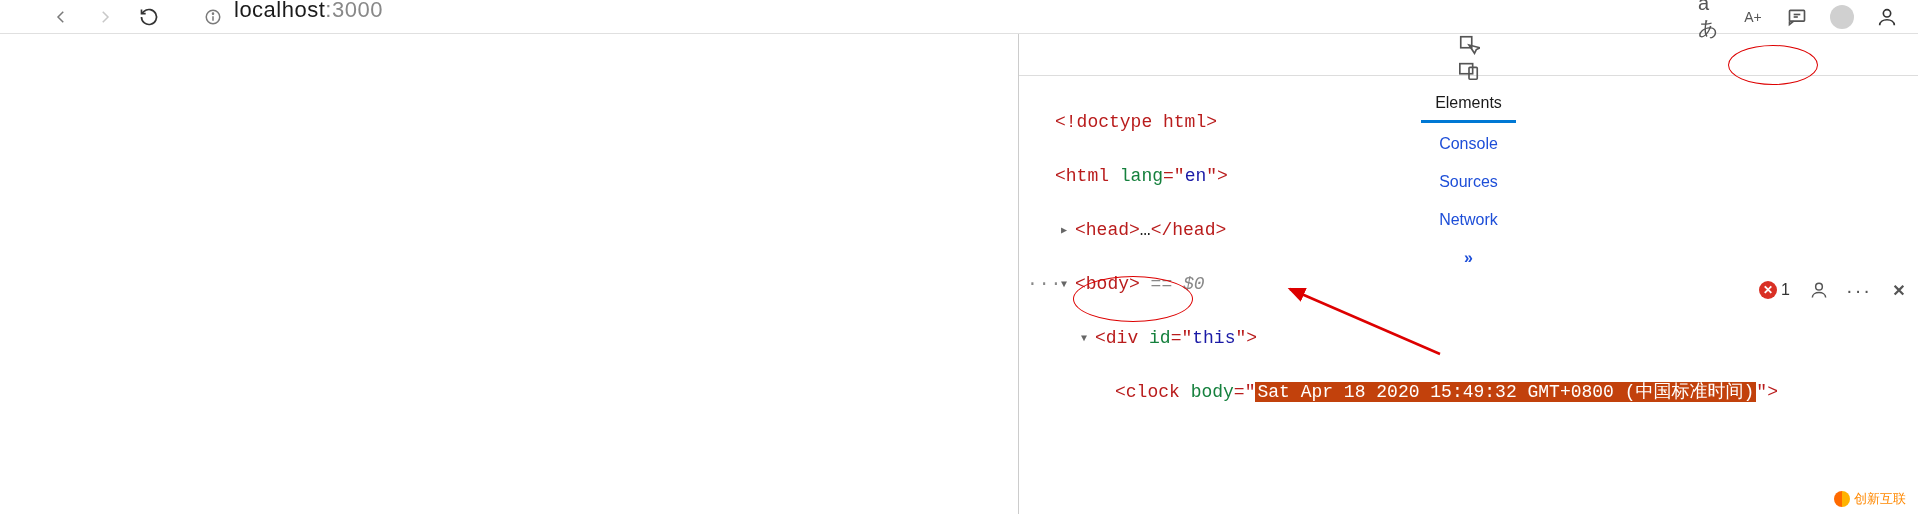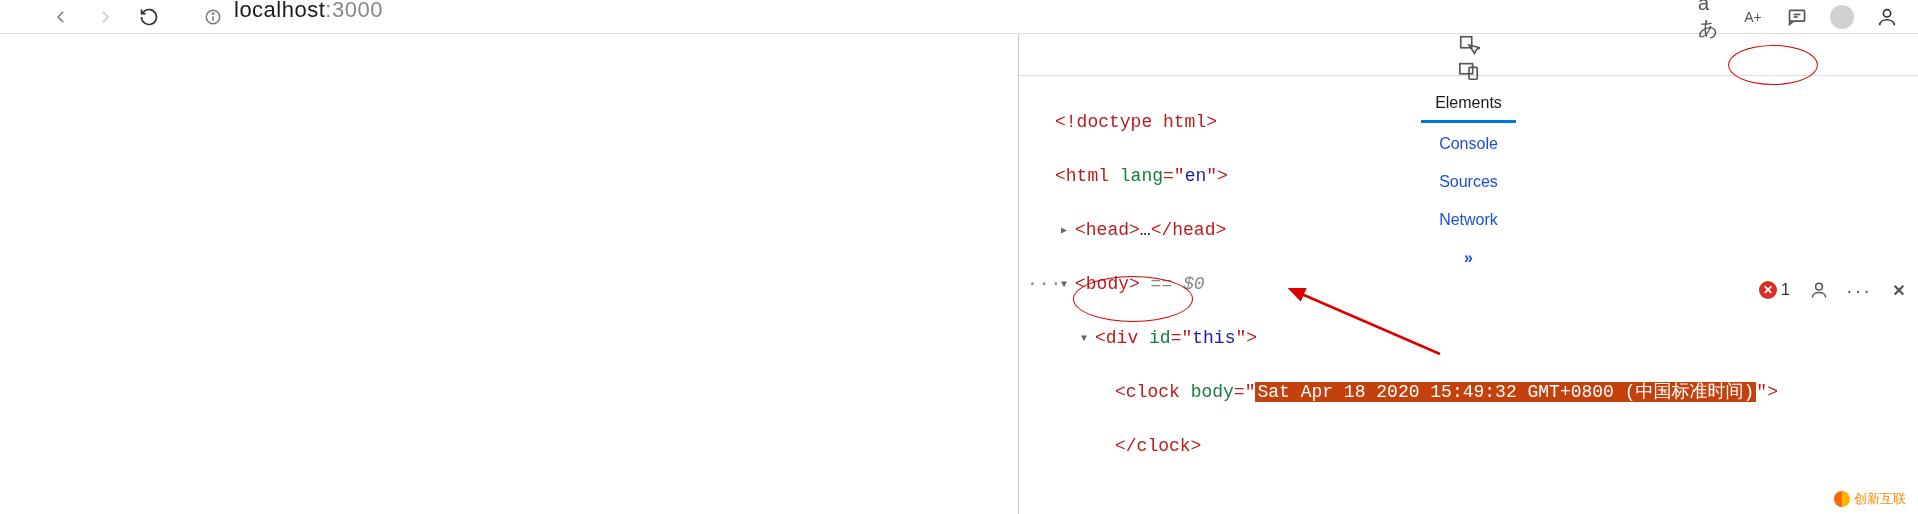--- a/index.html
+++ b/index.html
@@ -206,21 +206,20 @@
         <div class="ri" style="font-size:16px;font-weight:bold">✕</div>
       </div>
     </div>
     <div class="dt-body">
 <div class="ln" style="padding-left:32px"><span class="tag">&lt;!doctype html&gt;</span></div>
 <div class="ln" style="padding-left:32px"><span class="tag">&lt;html </span><span class="attr-name">lang</span><span class="tag">="</span><span class="attr-val">en</span><span class="tag">"&gt;</span></div>
 <div class="ln" style="padding-left:52px"><span class="tri" style="left:38px">▶</span><span class="tag">&lt;head&gt;</span><span class="text-plain">…</span><span class="tag">&lt;/head&gt;</span></div>
 <div class="ln" style="padding-left:52px"><span class="dots" style="left:4px">···</span><span class="tri" style="left:38px">▼</span><span class="tag">&lt;body&gt;</span><span class="sel-anno"> == $0</span></div>
 <div class="ln" style="padding-left:72px"><span class="tri" style="left:58px">▼</span><span class="tag">&lt;div </span><span class="attr-name">id</span><span class="tag">="</span><span class="attr-val">this</span><span class="tag">"&gt;</span></div>
 <div class="ln" style="padding-left:92px"><span class="tag">&lt;clock </span><span class="attr-name">body</span><span class="tag">="</span><span class="highlight-val">Sat Apr 18 2020 15:49:32 GMT+0800 (中国标准时间)</span><span class="tag">"&gt;</span></div>
-<div class="ln" style="padding-left:92px"><span class="tag">&lt;/clock&gt;</span></div>
 
 
 
 
 
     </div>
   </div>
 </div>
 
 <div class="red-ellipse ellipse-top"></div>

